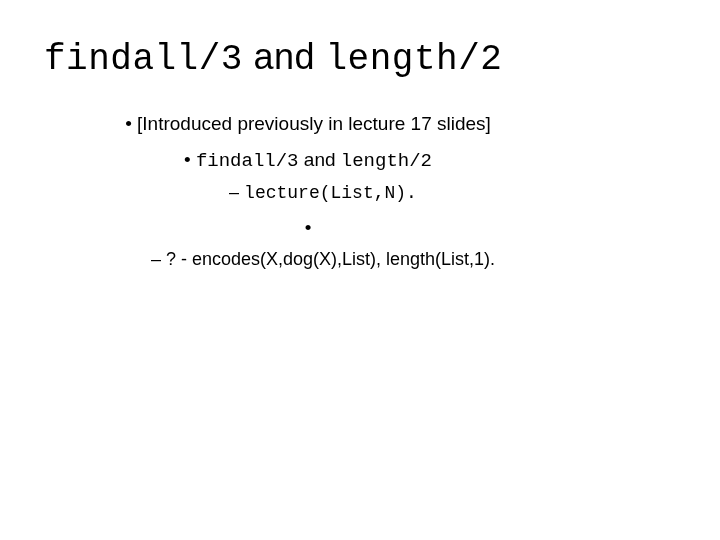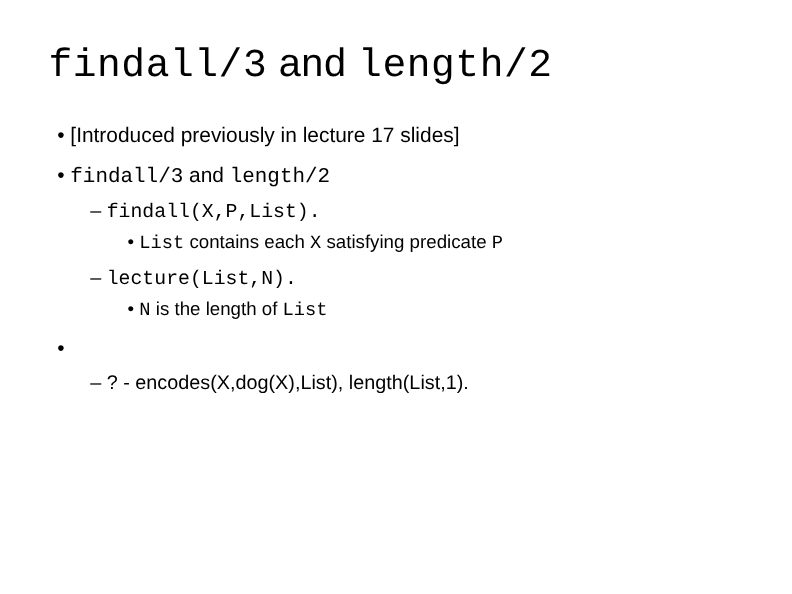--- a/index.html
+++ b/index.html
@@ -27,20 +27,21 @@
   }
   ul.top {
     list-style: none;
     padding: 0;
     margin: 0 0 0 8px;
     font-size: 19px;
     line-height: 1.45;
   }
   ul.top > li {
     margin-bottom: 8px;
+    text-align: center;
   }
   ul.top > li::before {
     content: "• ";
   }
   ul.sub1 {
     list-style: none;
     padding: 0;
     margin: 4px 0 6px 30px;
     font-size: 18px;
   }
@@ -79,34 +80,21 @@
 
     <li>
       <span>[Introduced previously in lecture 17 slides]</span>
     </li>
 
     <li>
       <span class="mono">findall/3</span><span> and </span><span class="mono">length/2</span>
 
       <ul class="sub1">
         <li>
-          <span class="mono">findall(X,P,List).</span>
-          <ul class="sub2">
-            <li>
-              <span class="mono">List</span><span> contains each </span><span class="mono">X</span><span> satisfying predicate </span><span class="mono">P</span>
-            </li>
-          </ul>
-        </li>
-        <li>
           <span class="mono">lecture(List,N).</span>
-          <ul class="sub2">
-            <li>
-              <span class="mono">N</span><span> is the length of </span><span class="mono">List</span>
-            </li>
-          </ul>
         </li>
       </ul>
     </li>
 
     <li>
       <ul class="sub1">
         <li>
           <span>? - encodes(X,dog(X),List), length(List,1).</span>
         </li>
       </ul>

